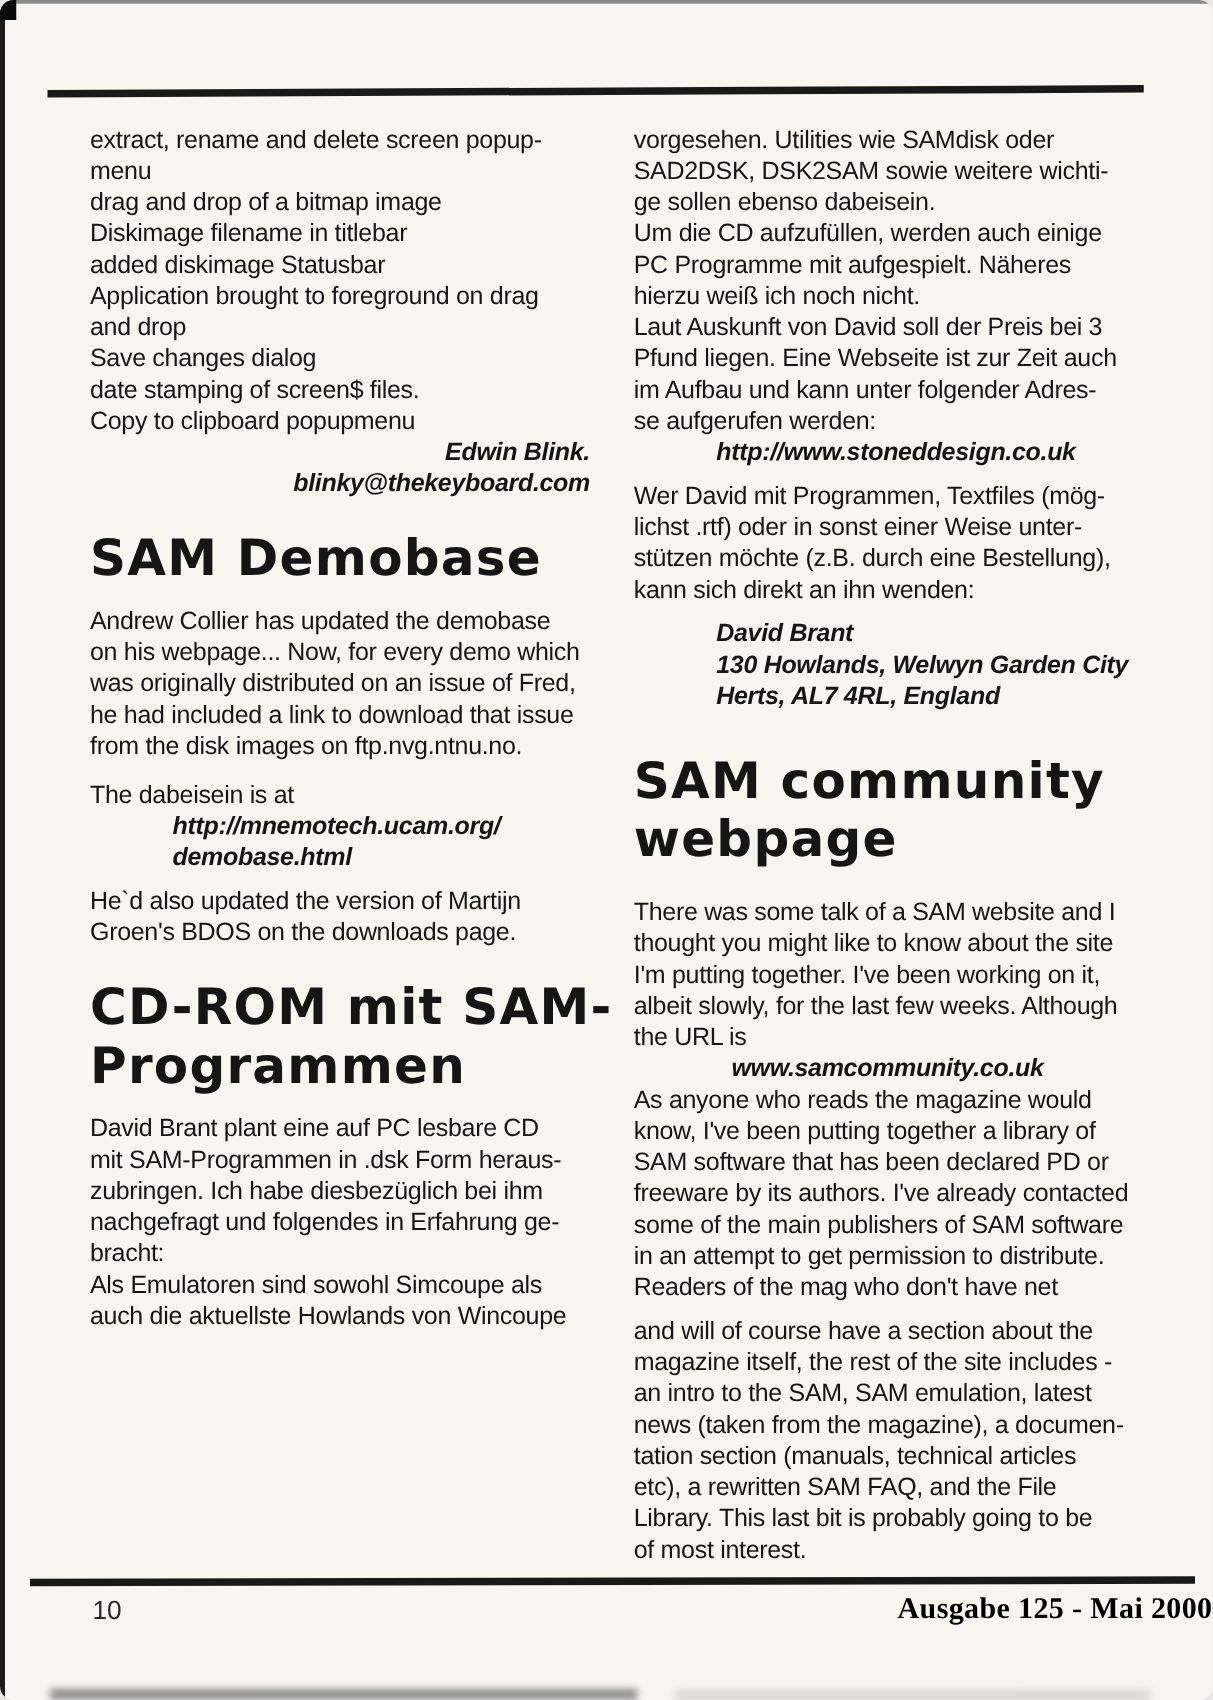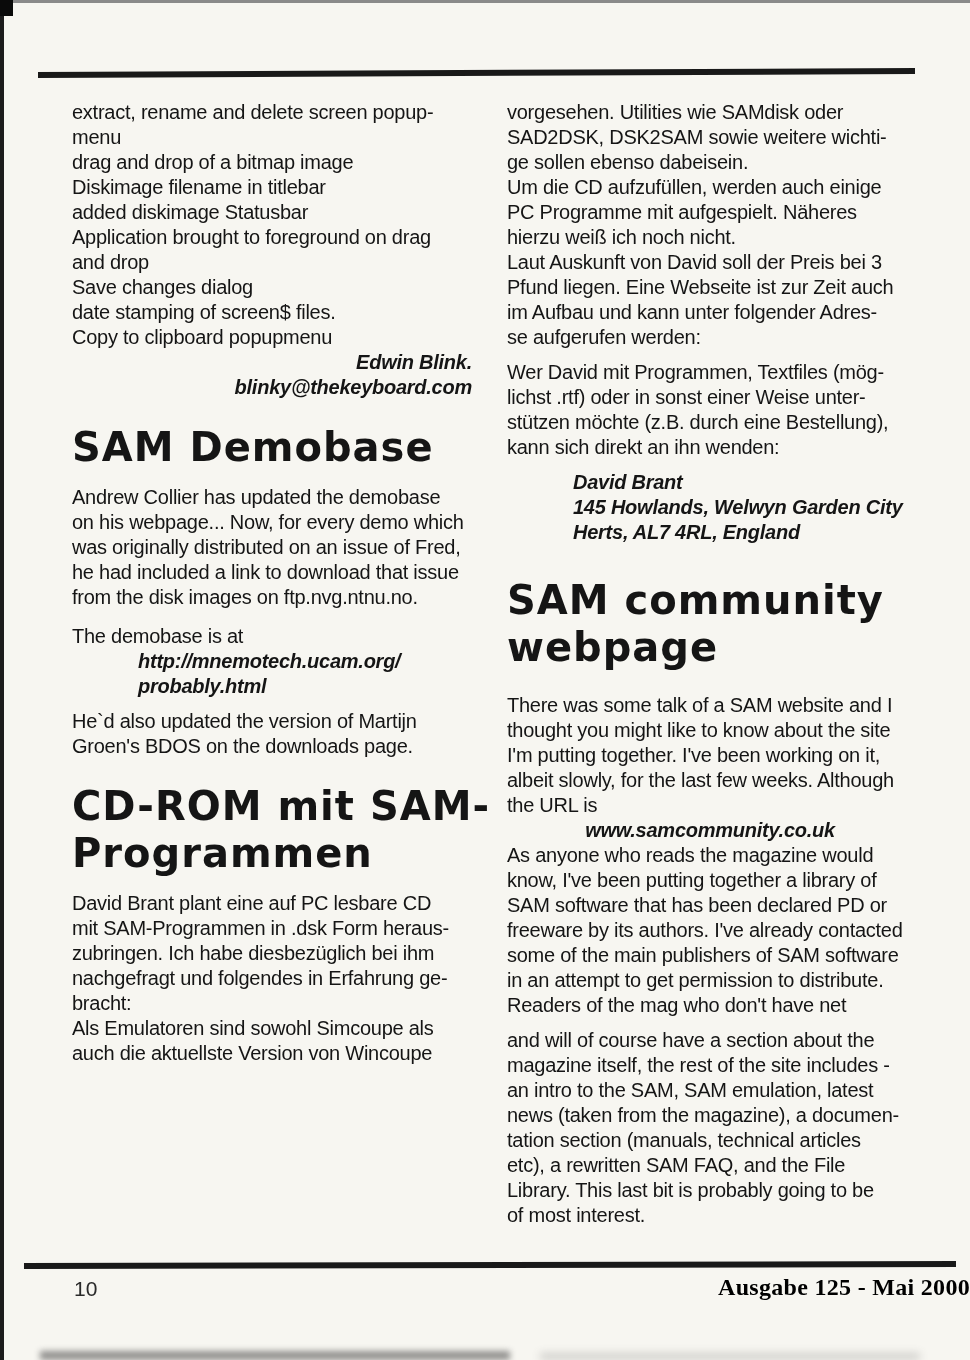--- a/index.html
+++ b/index.html
@@ -4,20 +4,21 @@
 <style>
   html,body { margin:0; padding:0; background:#e8e7e3; }
   .page {
     position:relative;
     width:970px; height:1360px;
     margin:0 auto;
     background:#f7f6f1;
     overflow:hidden;
     color:#151515;
     font-family:"Liberation Sans", sans-serif;
+    border-radius:11px;
   }
   
   .edge-top   { position:absolute; top:0; left:0; width:100%; height:3px; background:#8a8a8a; }
   .edge-left  { position:absolute; top:0; left:0; width:4px; height:100%; background:#1c1c1c; }
   .corner-notch { position:absolute; top:0; left:0; width:13px; height:16px; background:#0a0a0a; }
   .bottom-smudge  { position:absolute; bottom:0; left:40px; width:470px; height:9px; background:#3c3c3c; filter:blur(3px); opacity:.55; }
   .bottom-smudge2 { position:absolute; bottom:0; left:540px; width:380px; height:7px; background:#555; filter:blur(4px); opacity:.25; }
 
   
   .top-rule { position:absolute; top:70px; left:38px; width:877px; height:6px; background:#191919; transform:rotate(-0.25deg); }
@@ -97,53 +98,54 @@
 date stamping of screen$ files.
 Copy to clipboard popupmenu</p>
     <p class="para bi right-align">Edwin Blink.
 blinky@thekeyboard.com</p>
     <h2 class="hw-heading mt-xl">SAM Demobase</h2>
     <p class="para mt-s">Andrew Collier has updated the demobase
 on his webpage... Now, for every demo which
 was originally distributed on an issue of Fred,
 he had included a link to download that issue
 from the disk images on ftp.nvg.ntnu.no.</p>
-    <p class="para mt-s">The demobase is at</p>
+    <p class="para mt-s">The dabeisein is at</p>
     <p class="para bi indent">http://mnemotech.ucam.org/
-probably.html</p>
+demobase.html</p>
     <p class="para mt-xs">He`d also updated the version of Martijn
 Groen's BDOS on the downloads page.</p>
     <h2 class="hw-heading mt-xl">CD-ROM mit SAM-
 Programmen</h2>
     <p class="para mt-s">David Brant plant eine auf PC lesbare CD
 mit SAM-Programmen in .dsk Form heraus-
 zubringen. Ich habe diesbezüglich bei ihm
 nachgefragt und folgendes in Erfahrung ge-
 bracht:
 Als Emulatoren sind sowohl Simcoupe als
-auch die aktuellste Version von Wincoupe</p>
+auch die aktuellste Howlands von Wincoupe</p>
   </div>
 
   <div class="col col-right">
     <p class="para">vorgesehen. Utilities wie SAMdisk oder
 SAD2DSK, DSK2SAM sowie weitere wichti-
 ge sollen ebenso dabeisein.
 Um die CD aufzufüllen, werden auch einige
 PC Programme mit aufgespielt. Näheres
 hierzu weiß ich noch nicht.
 Laut Auskunft von David soll der Preis bei 3
 Pfund liegen. Eine Webseite ist zur Zeit auch
 im Aufbau und kann unter folgender Adres-
 se aufgerufen werden:</p>
+    <p class="para bi indent">http://www.stoneddesign.co.uk</p>
     <p class="para mt-xs">Wer David mit Programmen, Textfiles (mög-
 lichst .rtf) oder in sonst einer Weise unter-
 stützen möchte (z.B. durch eine Bestellung),
 kann sich direkt an ihn wenden:</p>
     <p class="para bi indent mt-xs">David Brant
-145 Howlands, Welwyn Garden City
+130 Howlands, Welwyn Garden City
 Herts, AL7 4RL, England</p>
     <h2 class="hw-heading mt-l">SAM community
 webpage</h2>
     <p class="para mt-m">There was some talk of a SAM website and I
 thought you might like to know about the site
 I'm putting together. I've been working on it,
 albeit slowly, for the last few weeks. Although
 the URL is</p>
     <p class="para bi center">www.samcommunity.co.uk</p>
     <p class="para">As anyone who reads the magazine would

